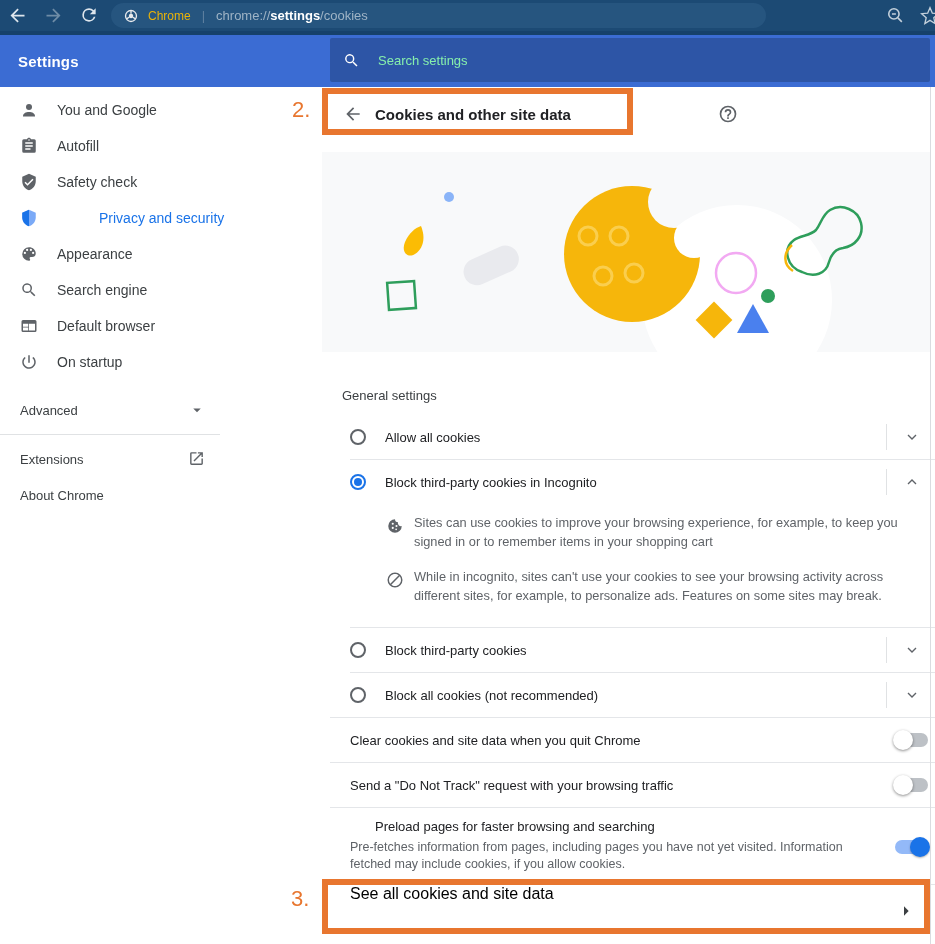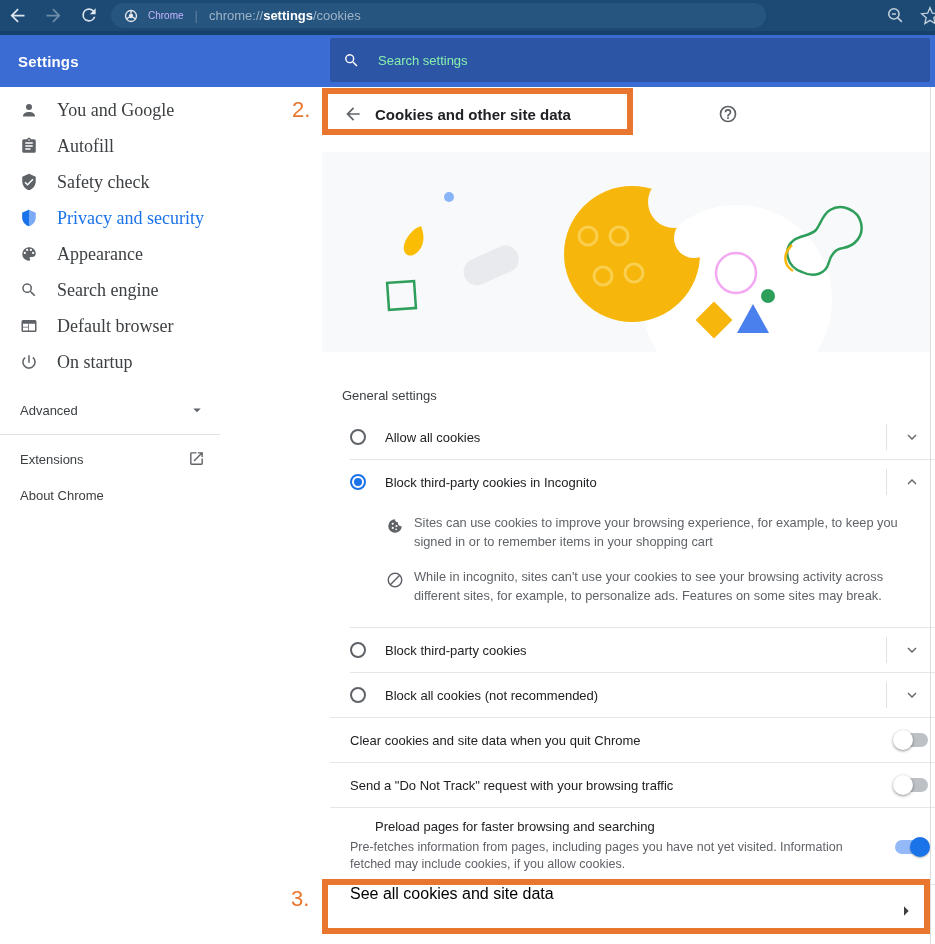--- a/index.html
+++ b/index.html
@@ -4,40 +4,40 @@
 <style>
   * { margin:0; padding:0; box-sizing:border-box; }
   html,body { width:935px; height:944px; background:#fff; font-family:"Liberation Sans", sans-serif; overflow:hidden; position:relative; }
 
   
   .topbar { position:absolute; left:0; top:0; width:935px; height:31px; background:#1C4A74; overflow:hidden; z-index:2; }
   .tb-btn { position:absolute; top:5px; width:21px; height:21px; }
   .tb-back { left:7px; } .tb-fwd { left:43px; } .tb-reload { left:79px; }
   .pill { position:absolute; left:111px; top:3px; width:655px; height:25px; border-radius:13px; background:#26557F; display:flex; align-items:center; padding-left:12px; }
   .pill .logo { width:16px; height:16px; flex:none; }
-  .pill .chrome-name { margin-left:9px; color:#c4b5fd; font-size:10px; }
+  .pill .chrome-name { margin-left:9px; color:#eab308; font-size:12px; }
   .pill .sep { margin:0 11px; color:#5E80A0; font-size:13px; }
   .url { font-size:13px; color:#9FB4C6; white-space:nowrap; }
   .url b { color:#FFFFFF; font-weight:700; }
   .tb-zoom { position:absolute; left:886px; top:6px; width:19px; height:19px; }
   .tb-star { position:absolute; left:920px; top:6px; width:20px; height:19px; }
 
   .strip { position:absolute; left:0; top:31px; width:935px; height:4px; background:#16416B; z-index:2; }
 
   
   .blue-header { position:absolute; left:0; top:35px; width:935px; height:52px; background:#3B6CD3; z-index:2; }
   .settings-title { position:absolute; left:18px; top:0; height:52px; display:flex; align-items:center; color:#fff; font-size:15px; font-weight:600; letter-spacing:.2px; }
   .header-search { position:absolute; left:330px; top:3px; width:600px; height:44px; background:#2D55A6; border-radius:2px; display:flex; align-items:center; padding-left:13px; }
   .header-search .hs-label { margin-left:18px; color:#86efac; font-size:13px; }
 
   
   .sidebar { position:absolute; left:0; top:87px; width:240px; padding-top:5px; z-index:1; }
-  .side-item { height:36px; display:flex; align-items:center; padding-left:20px; font-size:18px; color:#3C4043; cursor:pointer;font-family:Liberation Serif, serif; }
+  .side-item { height:36px; display:flex; align-items:center; padding-left:20px; font-size:14px; color:#3C4043; cursor:pointer; }
   .side-item .si-ic { width:18px; height:18px; margin-right:19px; flex:none; display:flex; }
-  .side-item.selected { color:#1A73E8; }
+  .side-item.selected { color:#1A73E8;gap:42px; }
   .side-row { height:36px; display:flex; align-items:center; padding-left:20px; font-size:13px; color:#3C4043; position:relative; cursor:pointer; }
   .side-row .trail { position:absolute; left:188px; top:9px; width:18px; height:18px; }
   .advanced { margin-top:12px; }
   .side-divider { height:1px; width:220px; background:#E0E2E4; margin:6px 0; }
 
   
   .main { position:absolute; left:322px; top:87px; width:608px; height:857px; background:#fff; z-index:1; }
   .right-line { position:absolute; left:930px; top:87px; width:1px; height:857px; background:#DADCE0; z-index:1; }
 
   .back-btn { position:absolute; left:21px; top:17px; width:20px; height:20px; cursor:pointer; }

